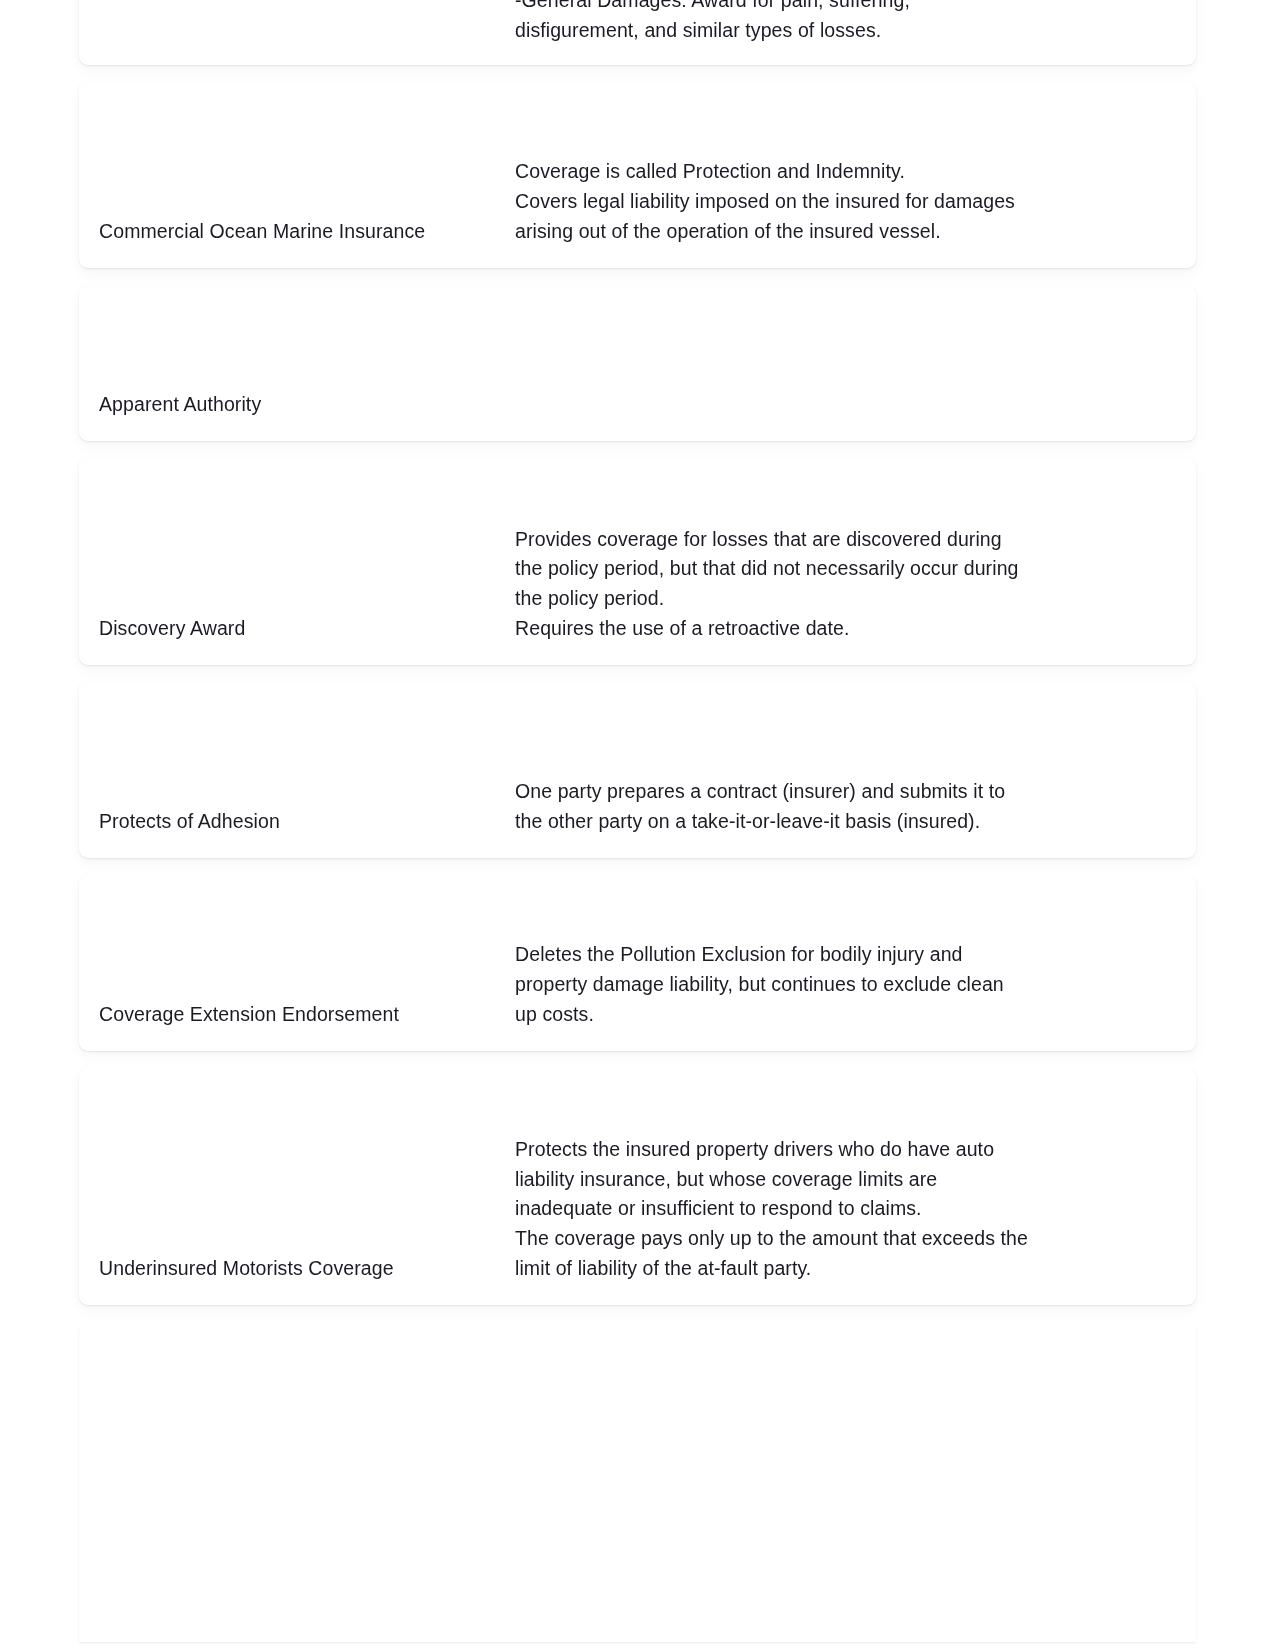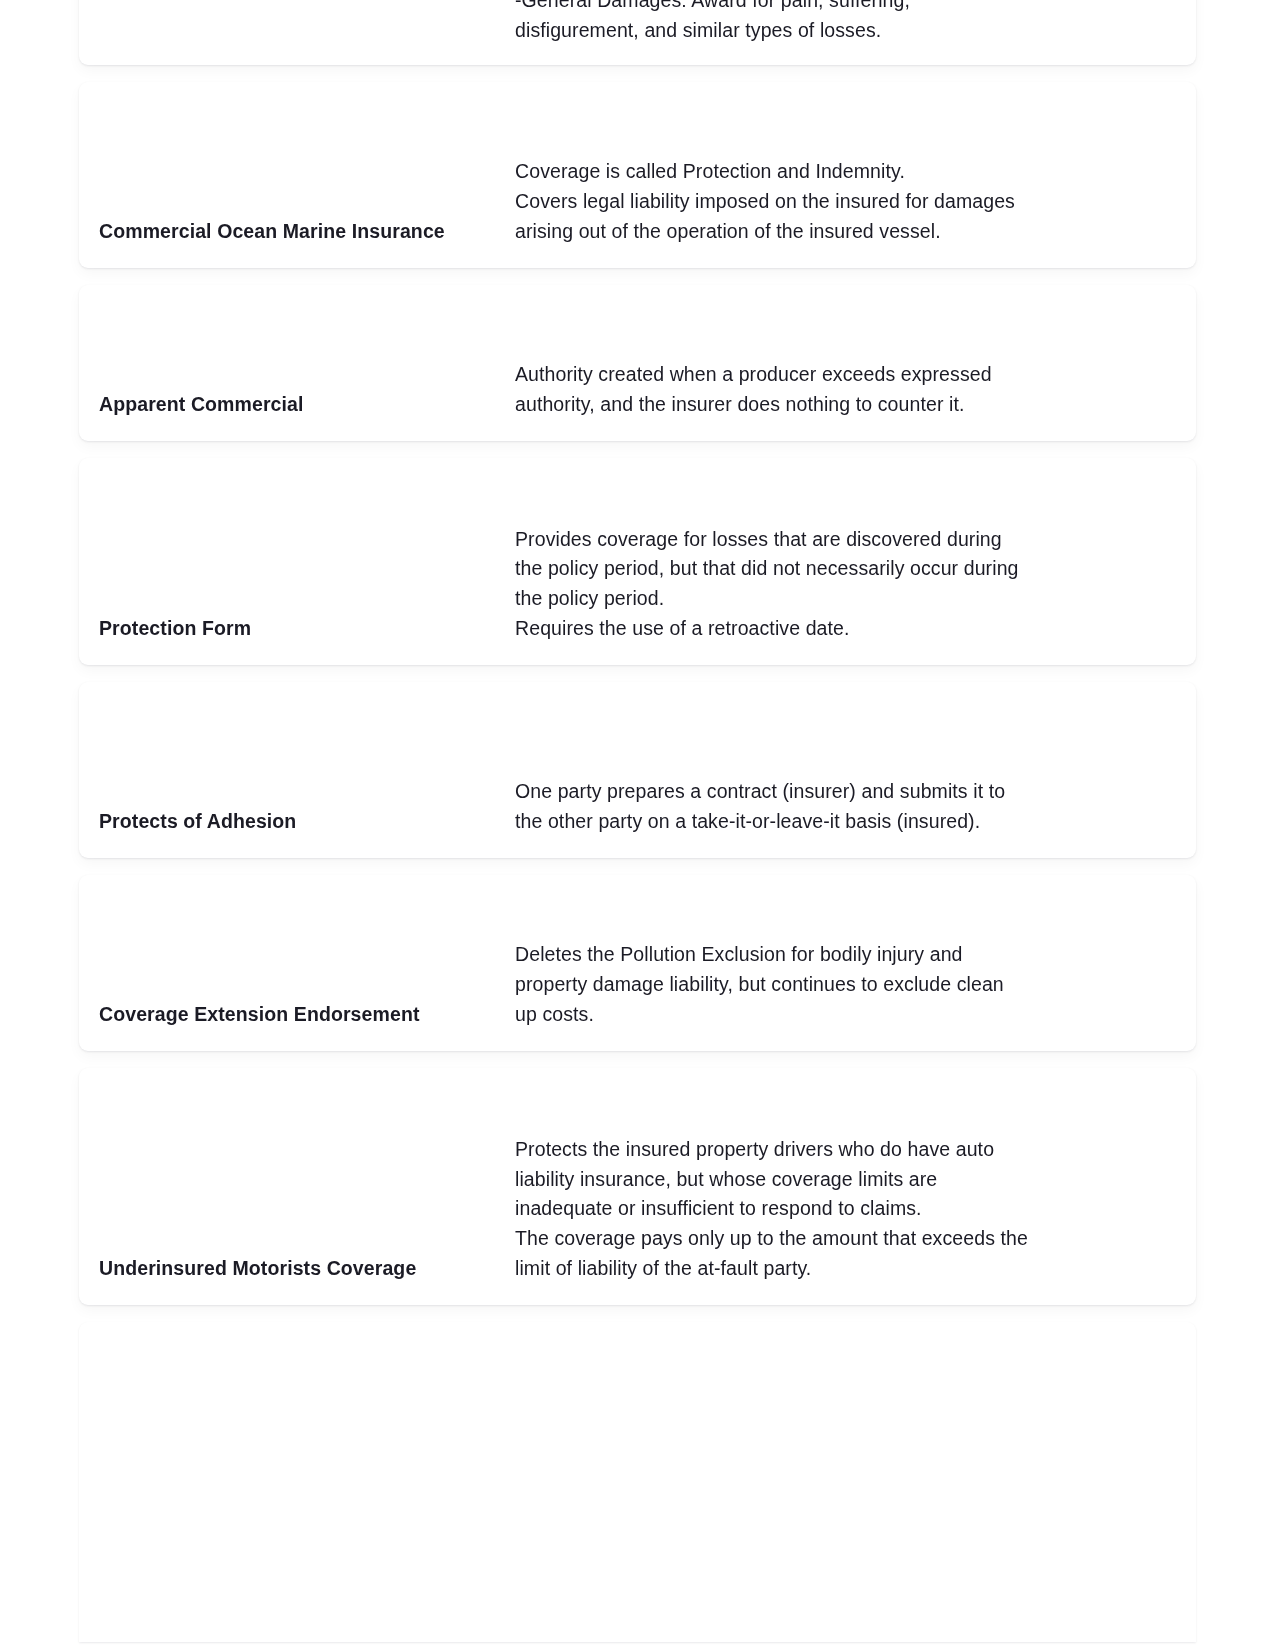--- a/index.html
+++ b/index.html
@@ -48,21 +48,21 @@
   }
 
   .card-term {
     flex: 0 0 436px;
     padding-left: 20px;
     box-sizing: border-box;
     font-size: 19.5px;
     line-height: 29.6px;
     color: #1b1b25;
     letter-spacing: 0.1px;
-    font-weight: 700;
+    font-weight: 400;
   }
 
   .card-def {
     flex: 1 1 auto;
     padding-right: 40px;
     box-sizing: border-box;
     font-size: 19.5px;
     line-height: 29.6px;
     color: #1b1b25;
     letter-spacing: 0.1px;
@@ -108,27 +108,25 @@
     </div>
 
     <div class="card card-standard" style="min-height:186px;">
       <div class="card-term">Commercial Ocean Marine Insurance</div>
       <div class="card-def">Coverage is called Protection and Indemnity.
 Covers legal liability imposed on the insured for damages
 arising out of the operation of the insured vessel.</div>
     </div>
 
     <div class="card card-standard" style="min-height:156px;">
-      <div class="card-term">Apparent Commercial</div>
-      <div class="card-def">Authority created when a producer exceeds expressed
-authority, and the insurer does nothing to counter it.</div>
+      <div class="card-term">Apparent Authority</div>
     </div>
 
     <div class="card card-standard" style="min-height:207px;">
-      <div class="card-term">Protection Form</div>
+      <div class="card-term">Discovery Award</div>
       <div class="card-def">Provides coverage for losses that are discovered during
 the policy period, but that did not necessarily occur during
 the policy period.
 Requires the use of a retroactive date.</div>
     </div>
 
     <div class="card card-standard" style="min-height:176px;">
       <div class="card-term">Protects of Adhesion</div>
       <div class="card-def">One party prepares a contract (insurer) and submits it to
 the other party on a take-it-or-leave-it basis (insured).</div>

